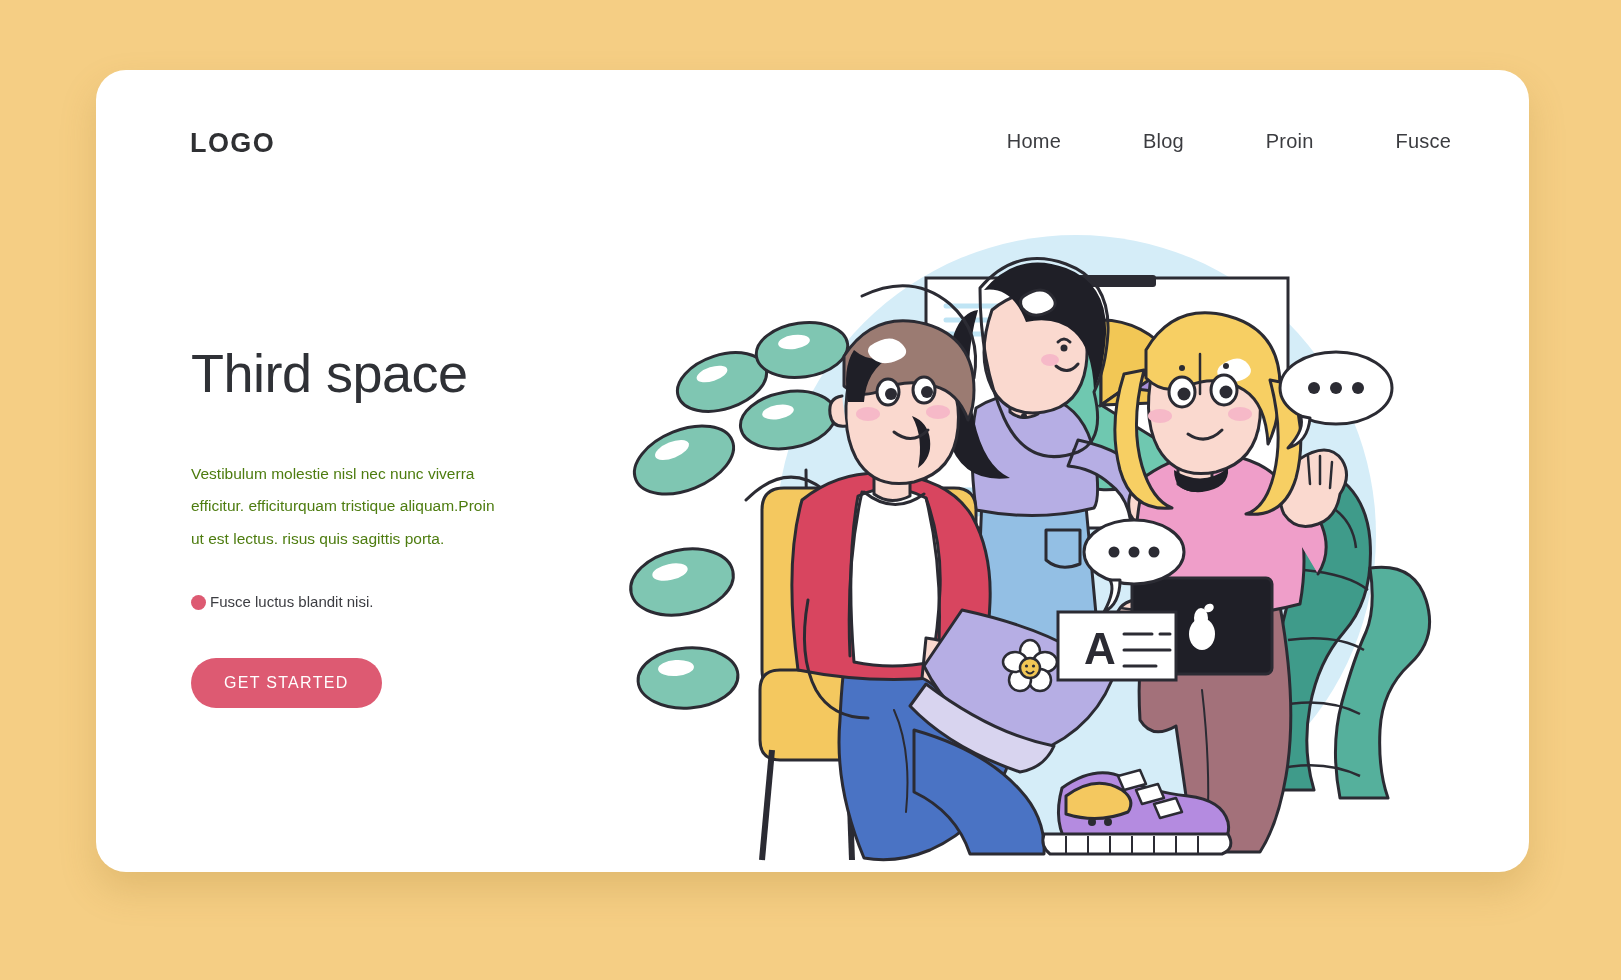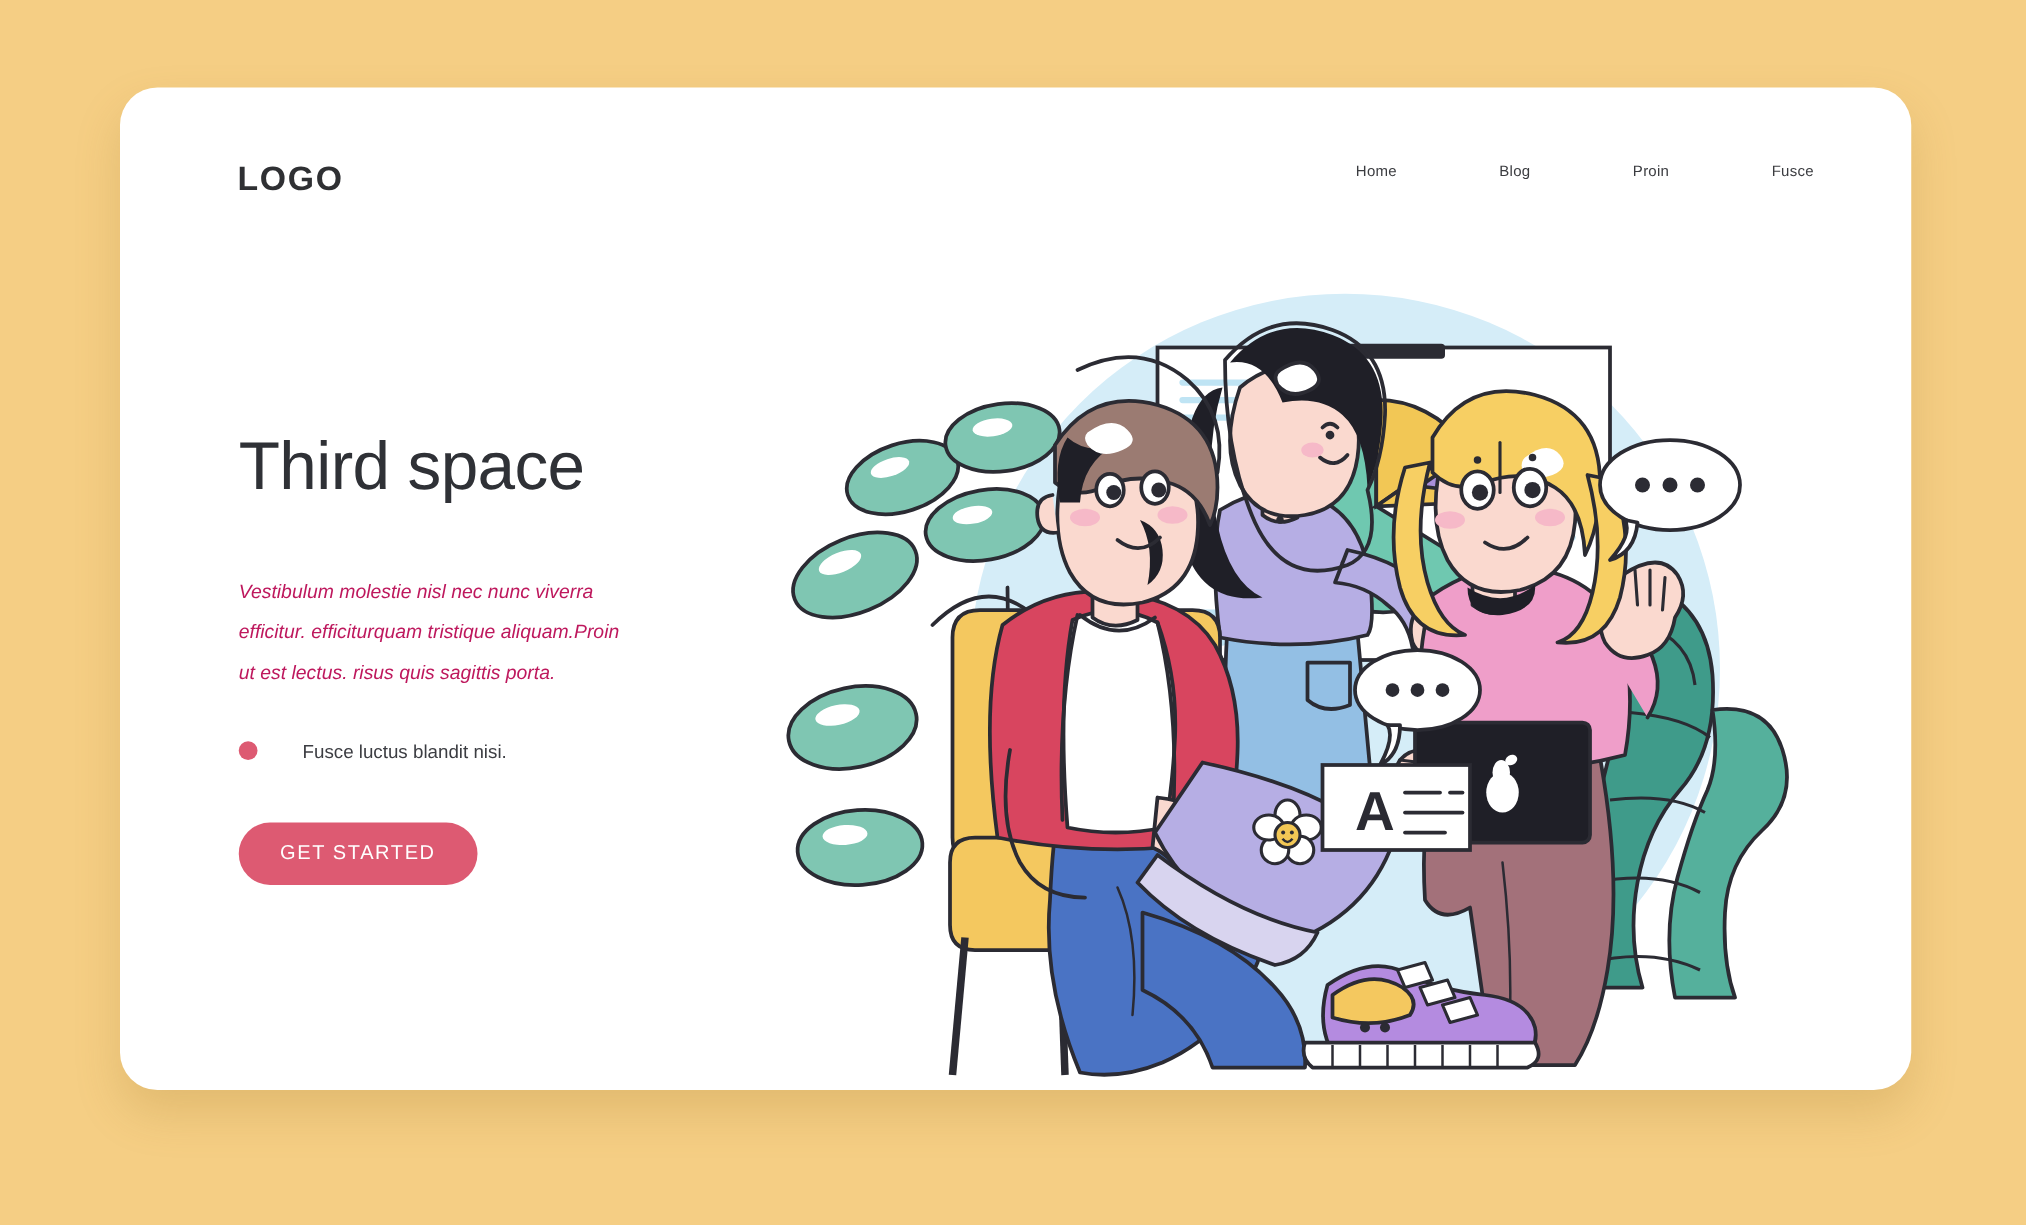--- a/index.html
+++ b/index.html
@@ -54,21 +54,21 @@
   .main-nav {
     position: absolute;
     right: 78px;
     top: 60px;
     display: flex;
     align-items: center;
     gap: 82px;
   }
 
   .nav-link {
-    font-size: 12px;
+    font-size: 20px;
     color: #3b3c40;
     letter-spacing: .2px;
     text-decoration: none;
     cursor: pointer;
     white-space: nowrap;
   }
 
   
   .hero-copy {
     position: absolute;
@@ -82,32 +82,31 @@
     font-weight: normal;
     color: #2f3136;
     letter-spacing: -0.5px;
     line-height: 1.05;
     margin-bottom: 56px;
   }
 
   .hero-para {
     font-size: 15.5px;
     line-height: 2.1;
-    color: #be185d;
+    color: #4d7c0f;
     width: 310px;
     margin-bottom: 38px;
-    font-style: italic;
   }
 
   .feature-list { list-style: none; margin-bottom: 48px; }
 
   .feature-item {
     display: flex;
-    align-items: flex-start;
-    gap: 36px;
+    align-items: flex-end;
+    gap: 4px;
     margin-bottom: 27px;
     font-size: 15px;
     color: #3c3d42;
   }
 
   .bullet-dot {
     width: 15px;
     height: 15px;
     border-radius: 50%;
     background: #dd5a72;

